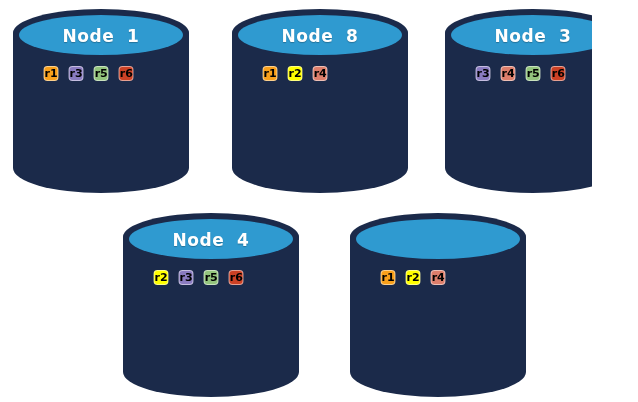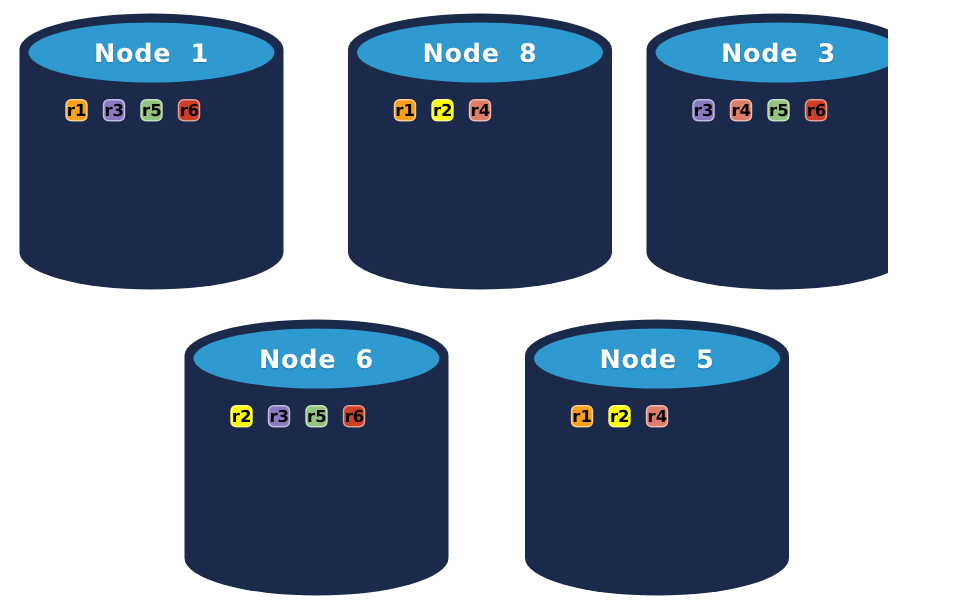--- a/index.html
+++ b/index.html
@@ -41,21 +41,21 @@
     border: 1px solid var(--bar-border, rgba(255,255,255,0.5));
     box-sizing: content-box;
     text-align: center;
     font-size: 11px;
     font-weight: bold;
     color: var(--bar-text-color, #000);
   }
   
   #node1 { left: 12px;  top: 8px; }
   #node2 { left: 231px; top: 8px; }
-  #node3 { left: 430px; top: 8px; }
+  #node3 { left: 444px; top: 8px; }
   #node4 { left: 122px; top: 212px; }
   #node5 { left: 349px; top: 212px; }
 </style>
 </head>
 <body>
 
 <div class="canvas">
 
   <div class="node" id="node1">
     <svg width="178" height="186" viewBox="0 0 178 186">
@@ -96,35 +96,34 @@
       <div class="bar" style="background-color: rgb(147, 196, 125);">r5</div>
       <div class="bar" style="background-color: rgb(204, 65, 37);">r6</div>
     </div>
   </div>
 
   <div class="node" id="node4">
     <svg width="178" height="186" viewBox="0 0 178 186">
       <path d="M1,25 A88,24 0 0 1 177,25 L177,160 A88,25 0 0 1 1,160 Z" style="fill:var(--cylinder-body)"></path>
       <ellipse cx="89" cy="27" rx="82" ry="20" style="fill:var(--cylinder-top)"></ellipse>
     </svg>
-    <div class="node-title">Node  6</div>
+    <div class="node-title">Node  4</div>
     <div class="bars">
       <div class="bar" style="background-color: rgb(255, 255, 0);">r2</div>
       <div class="bar" style="background-color: rgb(138, 123, 192);">r3</div>
       <div class="bar" style="background-color: rgb(147, 196, 125);">r5</div>
       <div class="bar" style="background-color: rgb(204, 65, 37);">r6</div>
     </div>
   </div>
 
   <div class="node" id="node5">
     <svg width="178" height="186" viewBox="0 0 178 186">
       <path d="M1,25 A88,24 0 0 1 177,25 L177,160 A88,25 0 0 1 1,160 Z" style="fill:var(--cylinder-body)"></path>
       <ellipse cx="89" cy="27" rx="82" ry="20" style="fill:var(--cylinder-top)"></ellipse>
     </svg>
-    <div class="node-title">Node  5</div>
     <div class="bars">
       <div class="bar" style="background-color: rgb(249, 160, 27);">r1</div>
       <div class="bar" style="background-color: rgb(255, 255, 0);">r2</div>
       <div class="bar" style="background-color: rgb(221, 126, 107);">r4</div>
     </div>
   </div>
 
 </div>
 
 </body></html>

